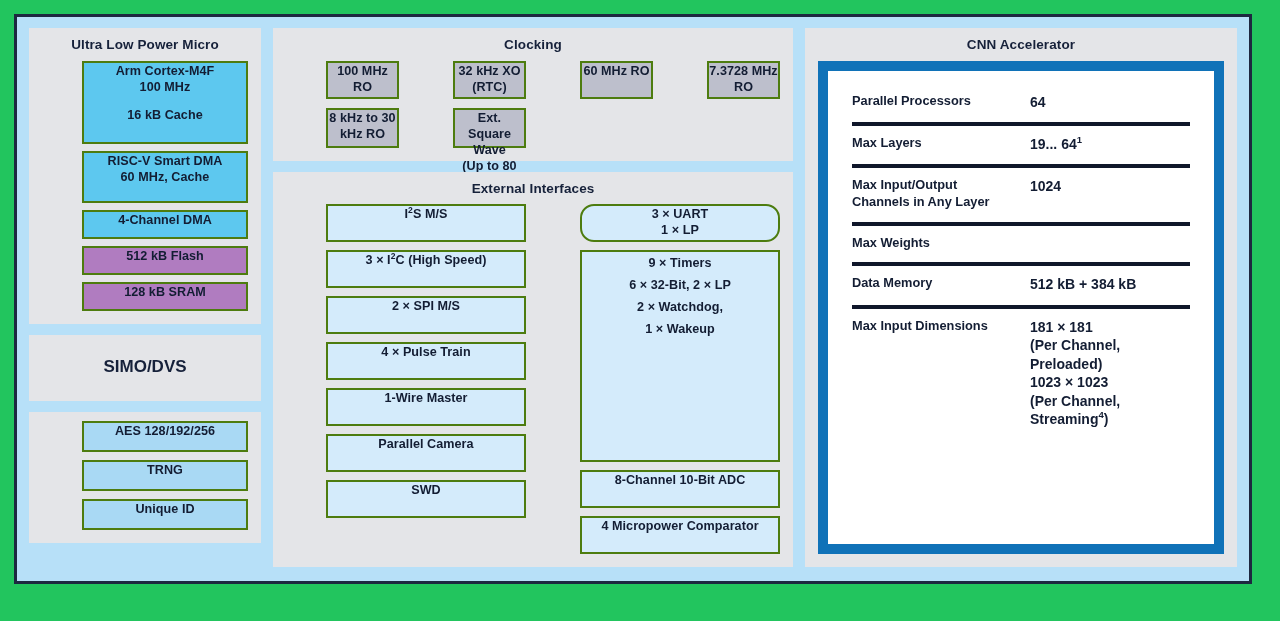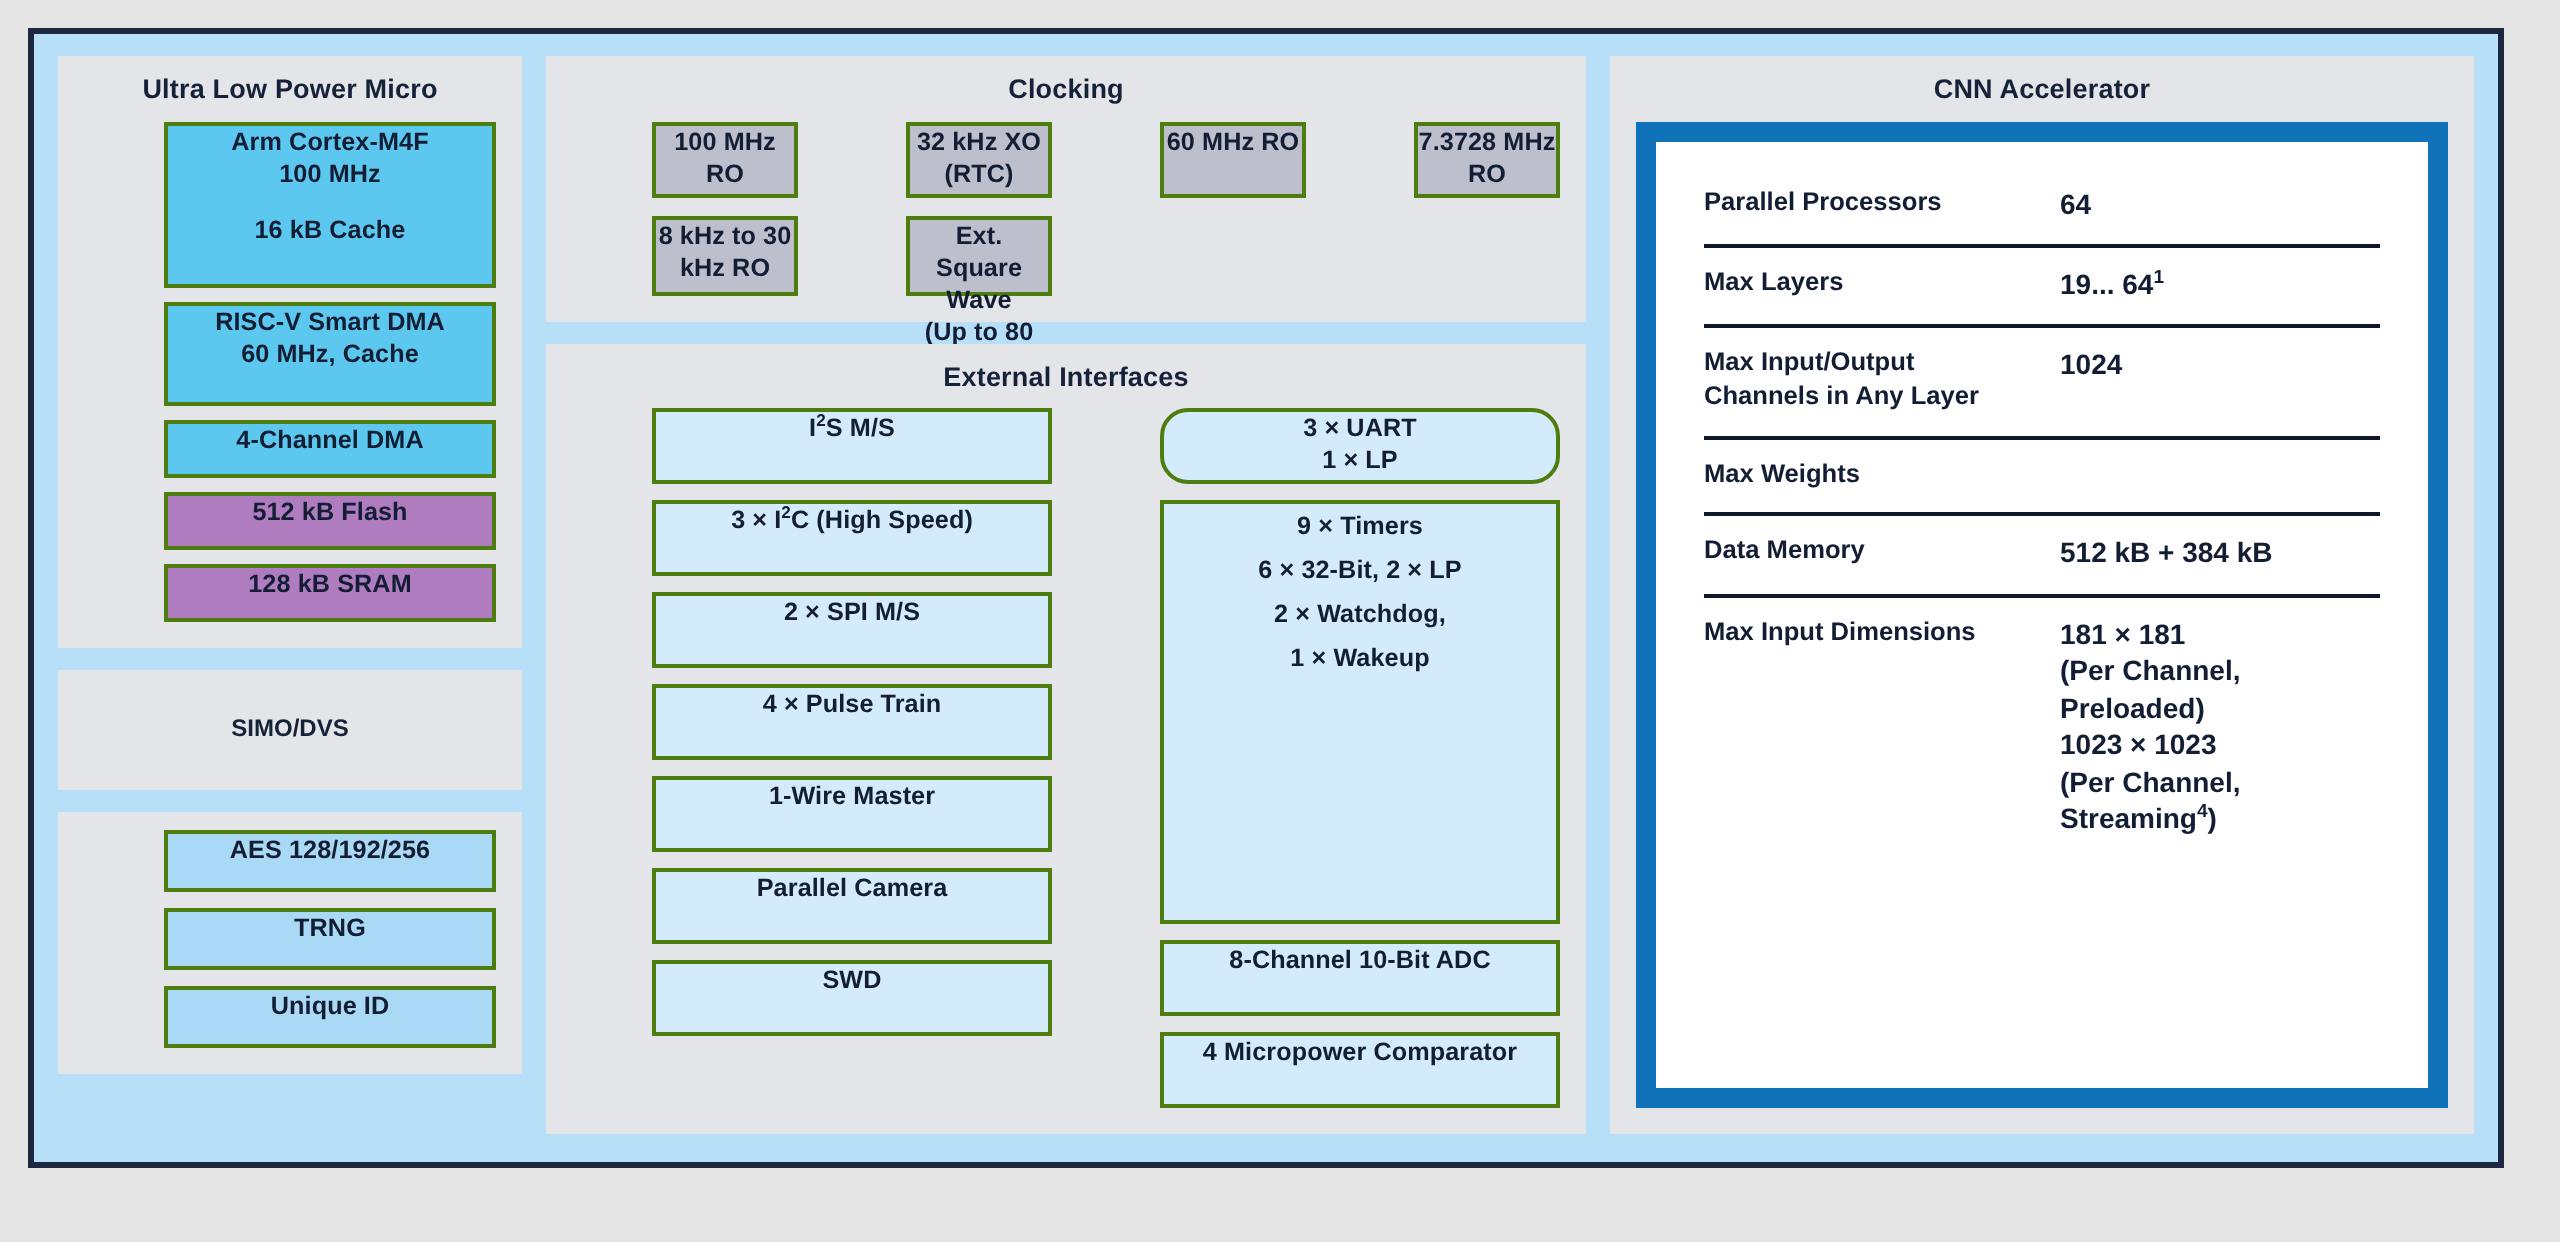--- a/index.html
+++ b/index.html
@@ -6,21 +6,21 @@
   html, body {
     margin: 0;
     padding: 0;
     background: #ffffff;
     font-family: "Liberation Sans", sans-serif;
   }
   #root {
     position: relative;
     width: 1280px;
     height: 621px;
-    background: #e5e5e5;
+    background: #22c55e;
     overflow: hidden;
   }
 
   
   .chip-frame {
     position: absolute;
     left: 14px;
     top: 14px;
     width: 1238px;
     height: 570px;
@@ -94,21 +94,21 @@
 
   
   .ulp-stack { display: flex; flex-direction: column; gap: 7px; }
   .h-cortex { height: 83px; }
   .h-riscv  { height: 52px; }
   .h-std    { height: 29px; }
 
   .simo-panel { padding: 12px 13px 13px 13px; }
   .simo-text {
     text-align: center;
-    font-size: 12px;
+    font-size: 17px;
     font-weight: bold;
     color: #16213a;
     padding: 10px 0 11px 0;
   }
 
   .sec-stack { display: flex; flex-direction: column; gap: 8px; }
   .h-sec { height: 31px; }
 
   
   .grid2 {
@@ -152,21 +152,21 @@
     padding: 20px 24px 14px 24px;
     box-sizing: border-box;
     display: flex;
     flex-direction: column;
   }
   .cnn-row {
     display: flex;
     flex-direction: row;
     align-items: flex-start;
     padding: 9px 0 11px 0;
-    border-bottom: 2px solid #0f172a;
+    border-bottom: 4px solid #0f172a;
   }
   .cnn-row:first-child { padding-top: 2px; }
   .cnn-row:last-child { border-bottom: none; }
   .cnn-label {
     width: 178px;
     flex: none;
     font-size: 12.8px;
     font-weight: bold;
     color: #131d33;
     line-height: 1.3;

